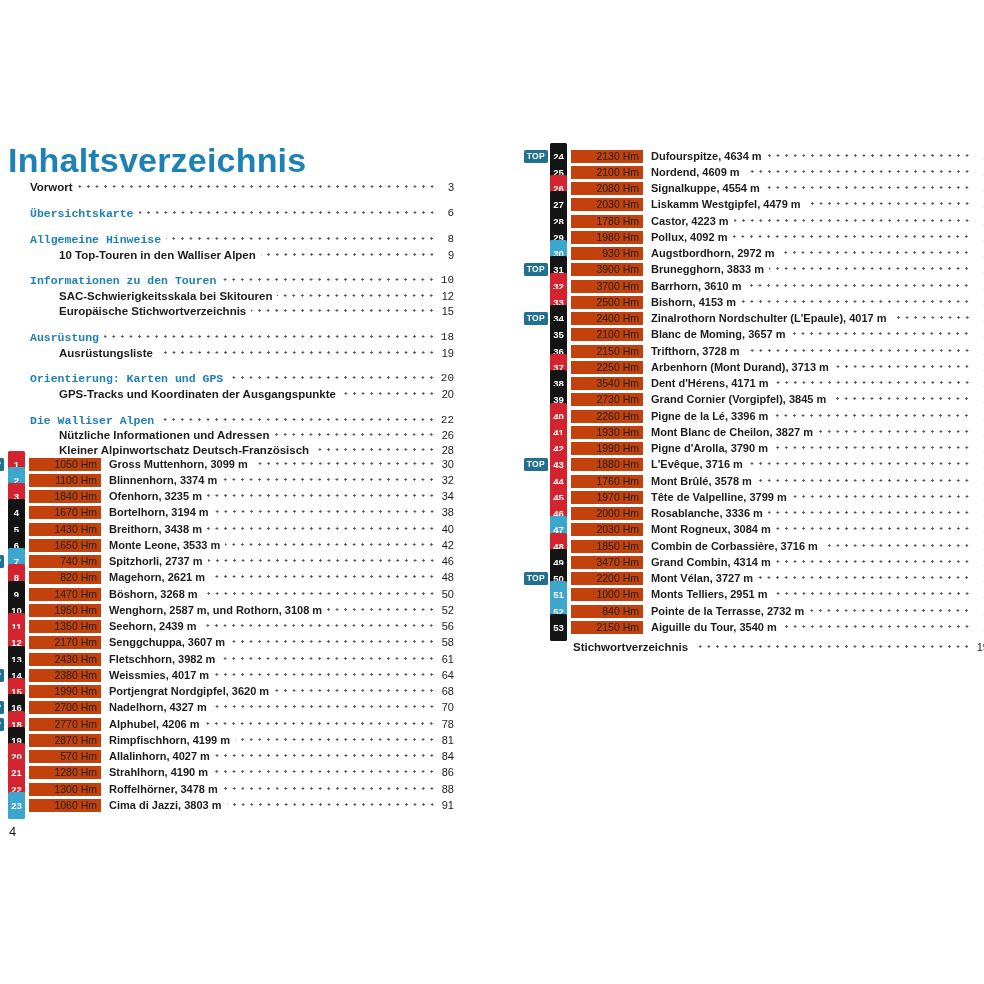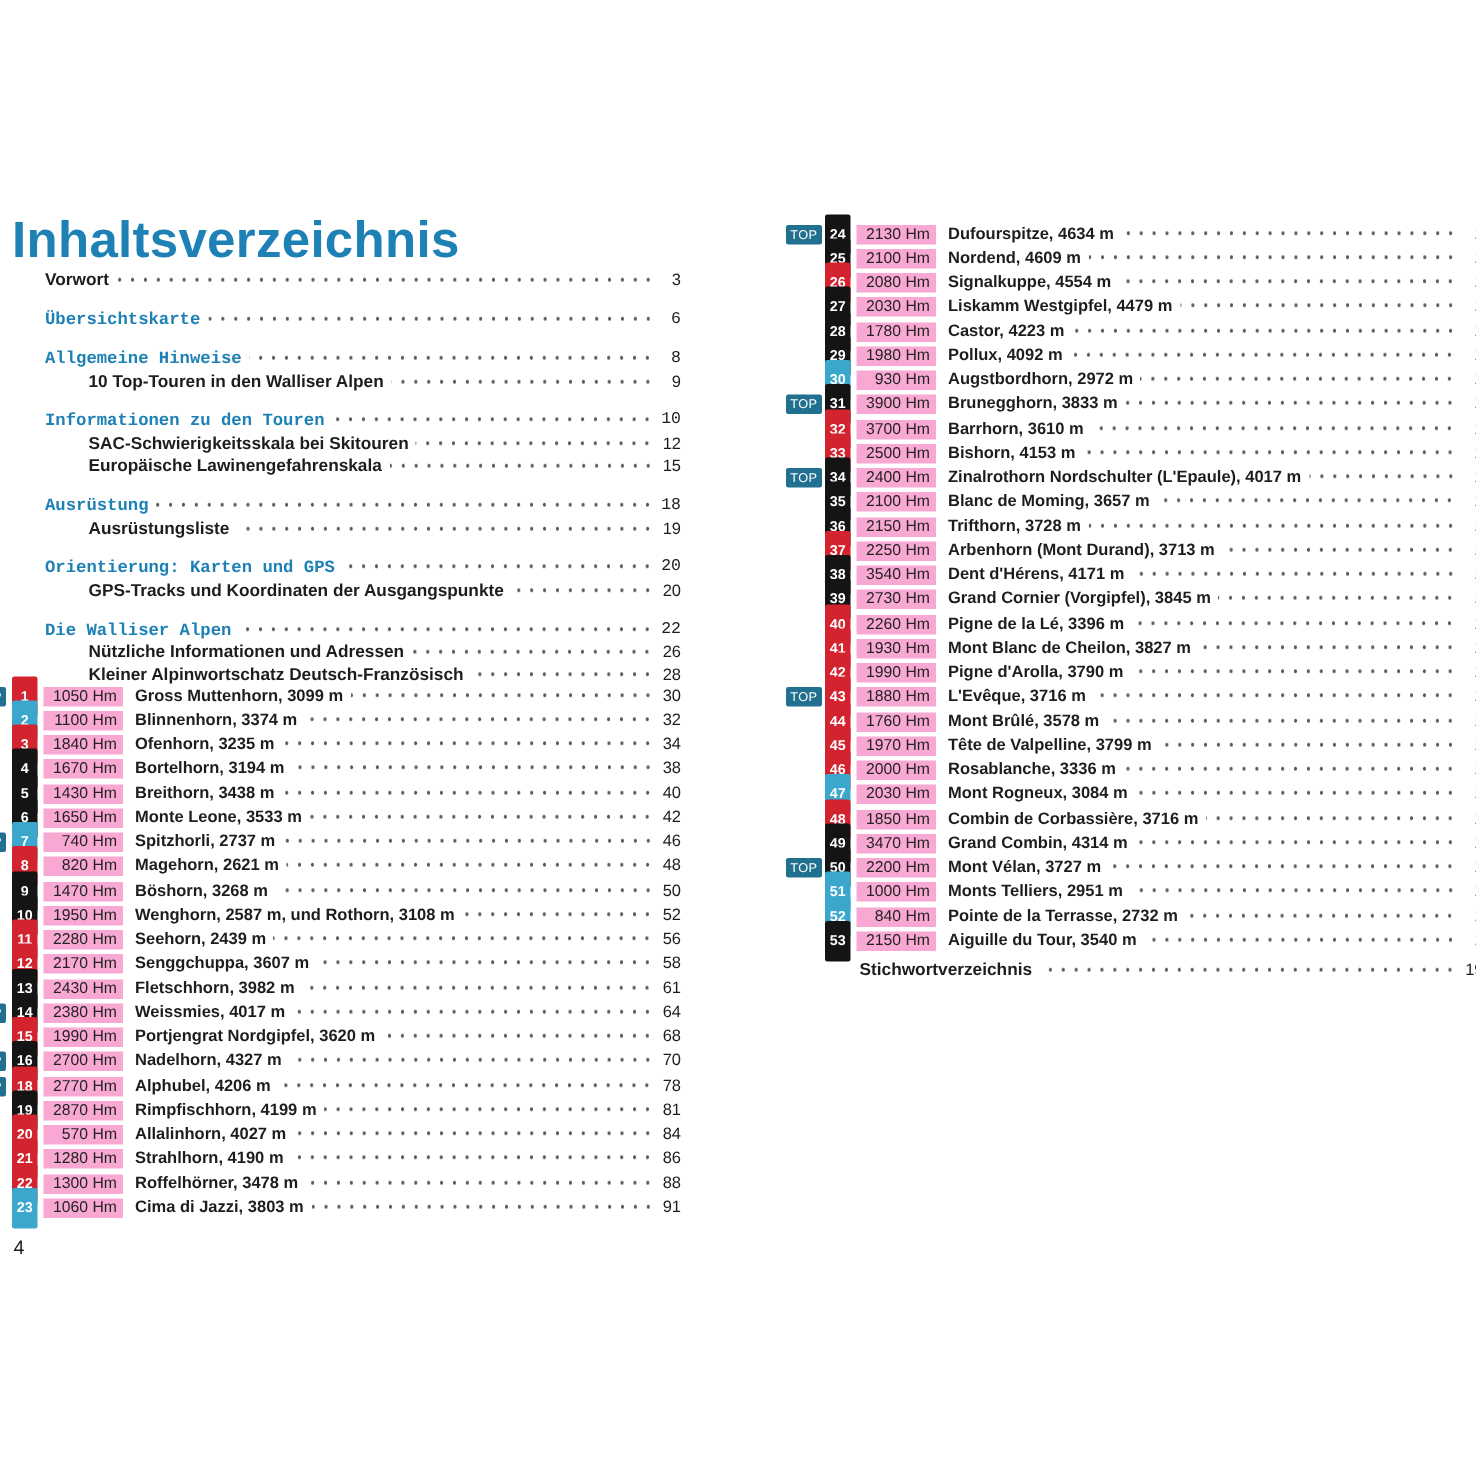--- a/index.html
+++ b/index.html
@@ -37,40 +37,40 @@
   }
   .pg{font-size:11px;font-weight:normal;min-width:14px;text-align:right;white-space:nowrap;line-height:13px;}
   
   .tours{position:absolute;}
   #tours-left{left:8px;top:456px;width:446px;}
   #tours-right{left:519px;top:148px;width:470px;}
   .tour-row{
     display:flex;align-items:center;height:16.25px;position:relative;
   }
   .top-badge{
-    background:#21708f;color:#fff;font-size:8.5px;font-weight:normal;
+    background:#21708f;color:#fff;font-size:8.5px;font-weight:bold;
     height:13px;line-height:13px;padding:0 3px;border-radius:1.5px;
     letter-spacing:.3px;
   }
   .top-badge.hidden{visibility:hidden;}
   
   #tours-left .top-badge{position:absolute;left:-28px;top:1.5px;width:18px;text-align:center;}
   
   #tours-right .top-slot{width:29px;display:flex;justify-content:flex-end;margin-right:2px;flex:none;}
   .num-badge{
     flex:none;width:17px;height:27px;border-radius:1.5px;
     color:#ffffff;font-size:9.5px;font-weight:bold;
     display:flex;align-items:center;justify-content:center;
   }
   .badge-red{background:#d2232e;}
   .badge-blue{background:#3ba7cd;}
   .badge-black{background:#141414;}
   .hm{
-    flex:none;width:53px;height:13px;line-height:13px;margin-left:4px;
-    background:#f9a8d4;color:#232323;
+    flex:none;width:72px;height:13px;line-height:13px;margin-left:4px;
+    background:#c2410c;color:#232323;
     font-size:10.5px;text-align:right;padding-right:4px;box-sizing:border-box;
     white-space:nowrap;
   }
   .tour-name{
     margin-left:8px;font-size:11px;font-weight:bold;white-space:nowrap;line-height:13px;
   }
   
   #index-row{
     position:absolute;left:519px;top:641px;width:470px;
     display:flex;align-items:flex-end;
@@ -113,21 +113,21 @@
     <span class="fm-label">Informationen zu den Touren</span>
     <span class="dots"></span>
     <span class="pg">10</span>
   </div>
     <div class="fm-row style-sub">
     <span class="fm-label">SAC-Schwierigkeitsskala bei Skitouren</span>
     <span class="dots"></span>
     <span class="pg">12</span>
   </div>
     <div class="fm-row style-sub">
-    <span class="fm-label">Europäische Lawinengefahrenskala</span>
+    <span class="fm-label">Europäische Stichwortverzeichnis</span>
     <span class="dots"></span>
     <span class="pg">15</span>
   </div>
     <div class="fm-row style-blue gap">
     <span class="fm-label">Ausrüstung</span>
     <span class="dots"></span>
     <span class="pg">18</span>
   </div>
     <div class="fm-row style-sub">
     <span class="fm-label">Ausrüstungsliste</span>
@@ -238,21 +238,21 @@
 
     <span class="num-badge badge-black">10</span>
     <span class="hm">1950 Hm</span>
     <span class="tour-name">Wenghorn, 2587 m, und Rothorn, 3108 m</span>
     <span class="dots"></span>
     <span class="pg">52</span>
   </div>
     <div class="tour-row">
 
     <span class="num-badge badge-red">11</span>
-    <span class="hm">2280 Hm</span>
+    <span class="hm">1350 Hm</span>
     <span class="tour-name">Seehorn, 2439 m</span>
     <span class="dots"></span>
     <span class="pg">56</span>
   </div>
     <div class="tour-row">
 
     <span class="num-badge badge-red">12</span>
     <span class="hm">2170 Hm</span>
     <span class="tour-name">Senggchuppa, 3607 m</span>
     <span class="dots"></span>

